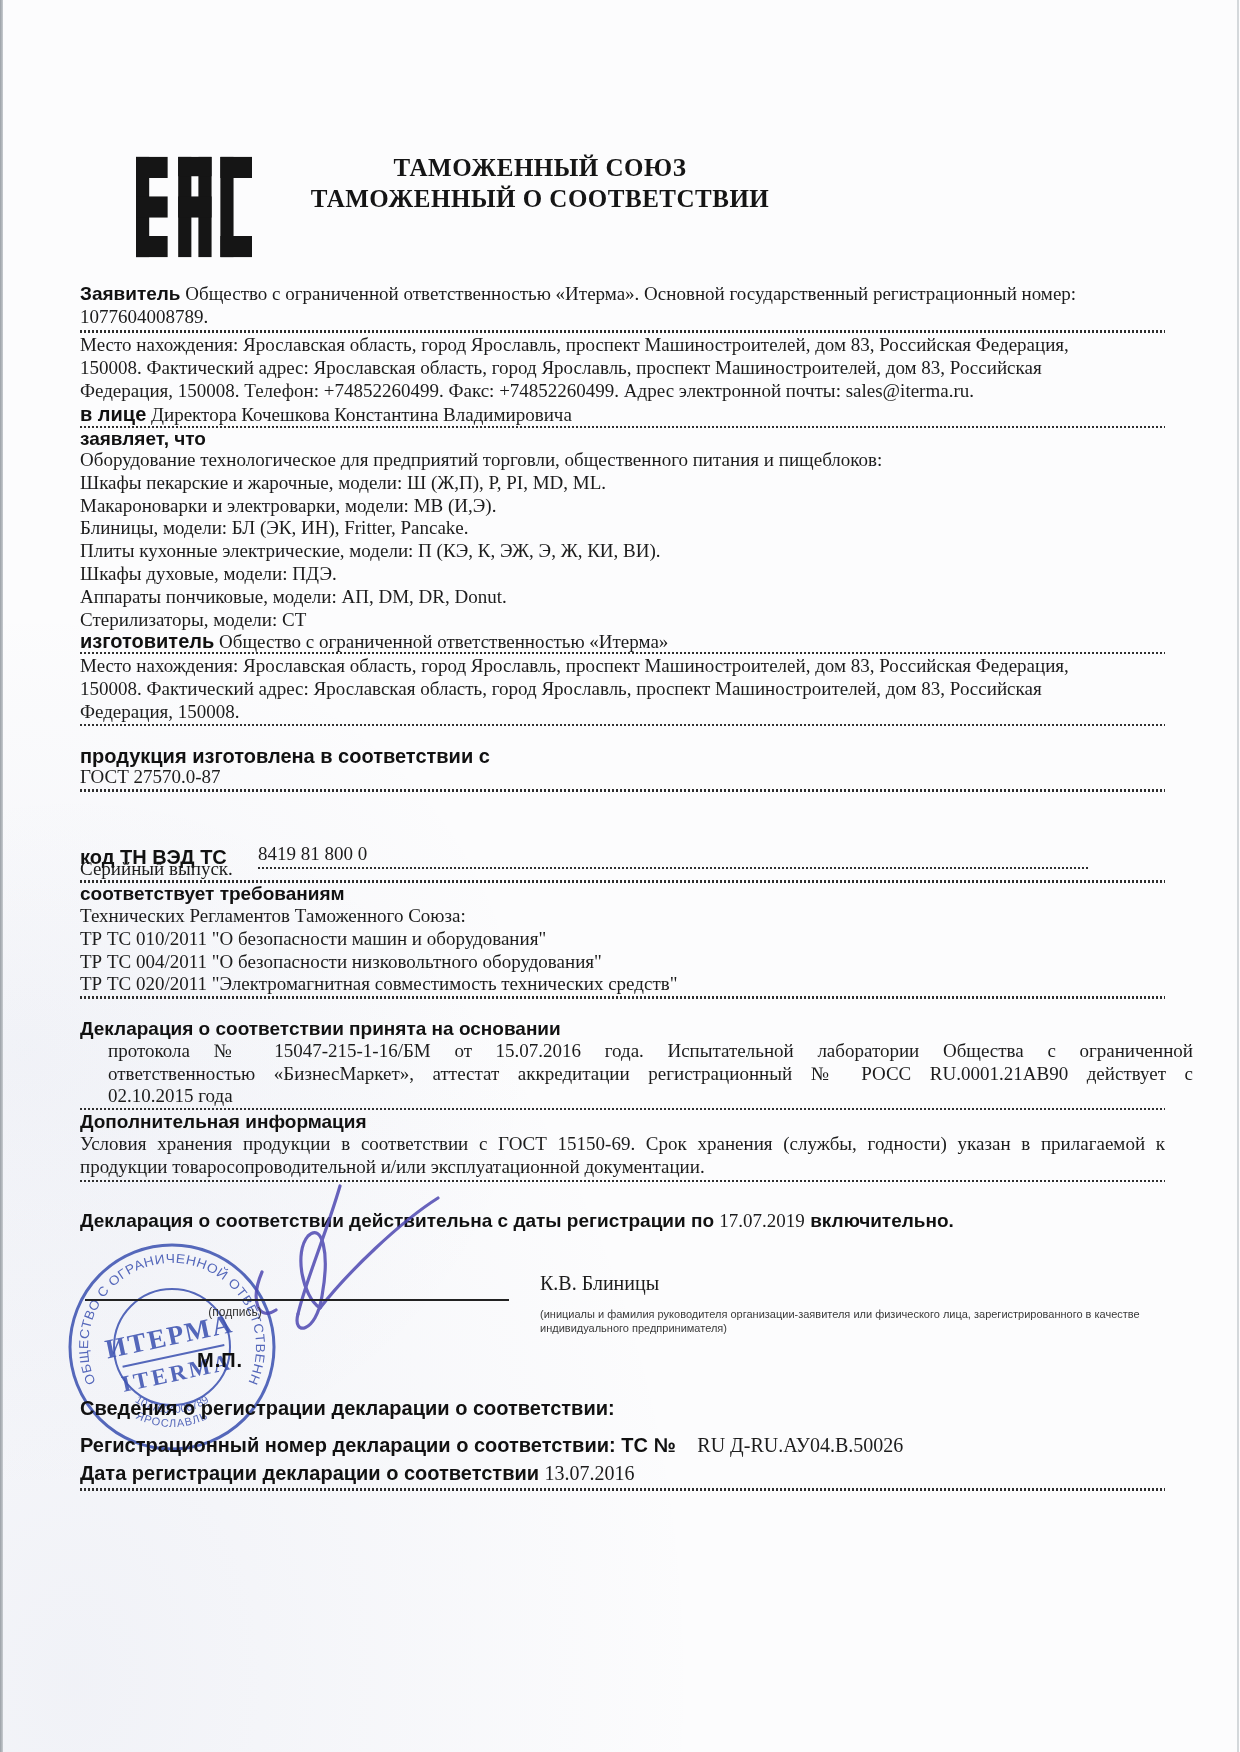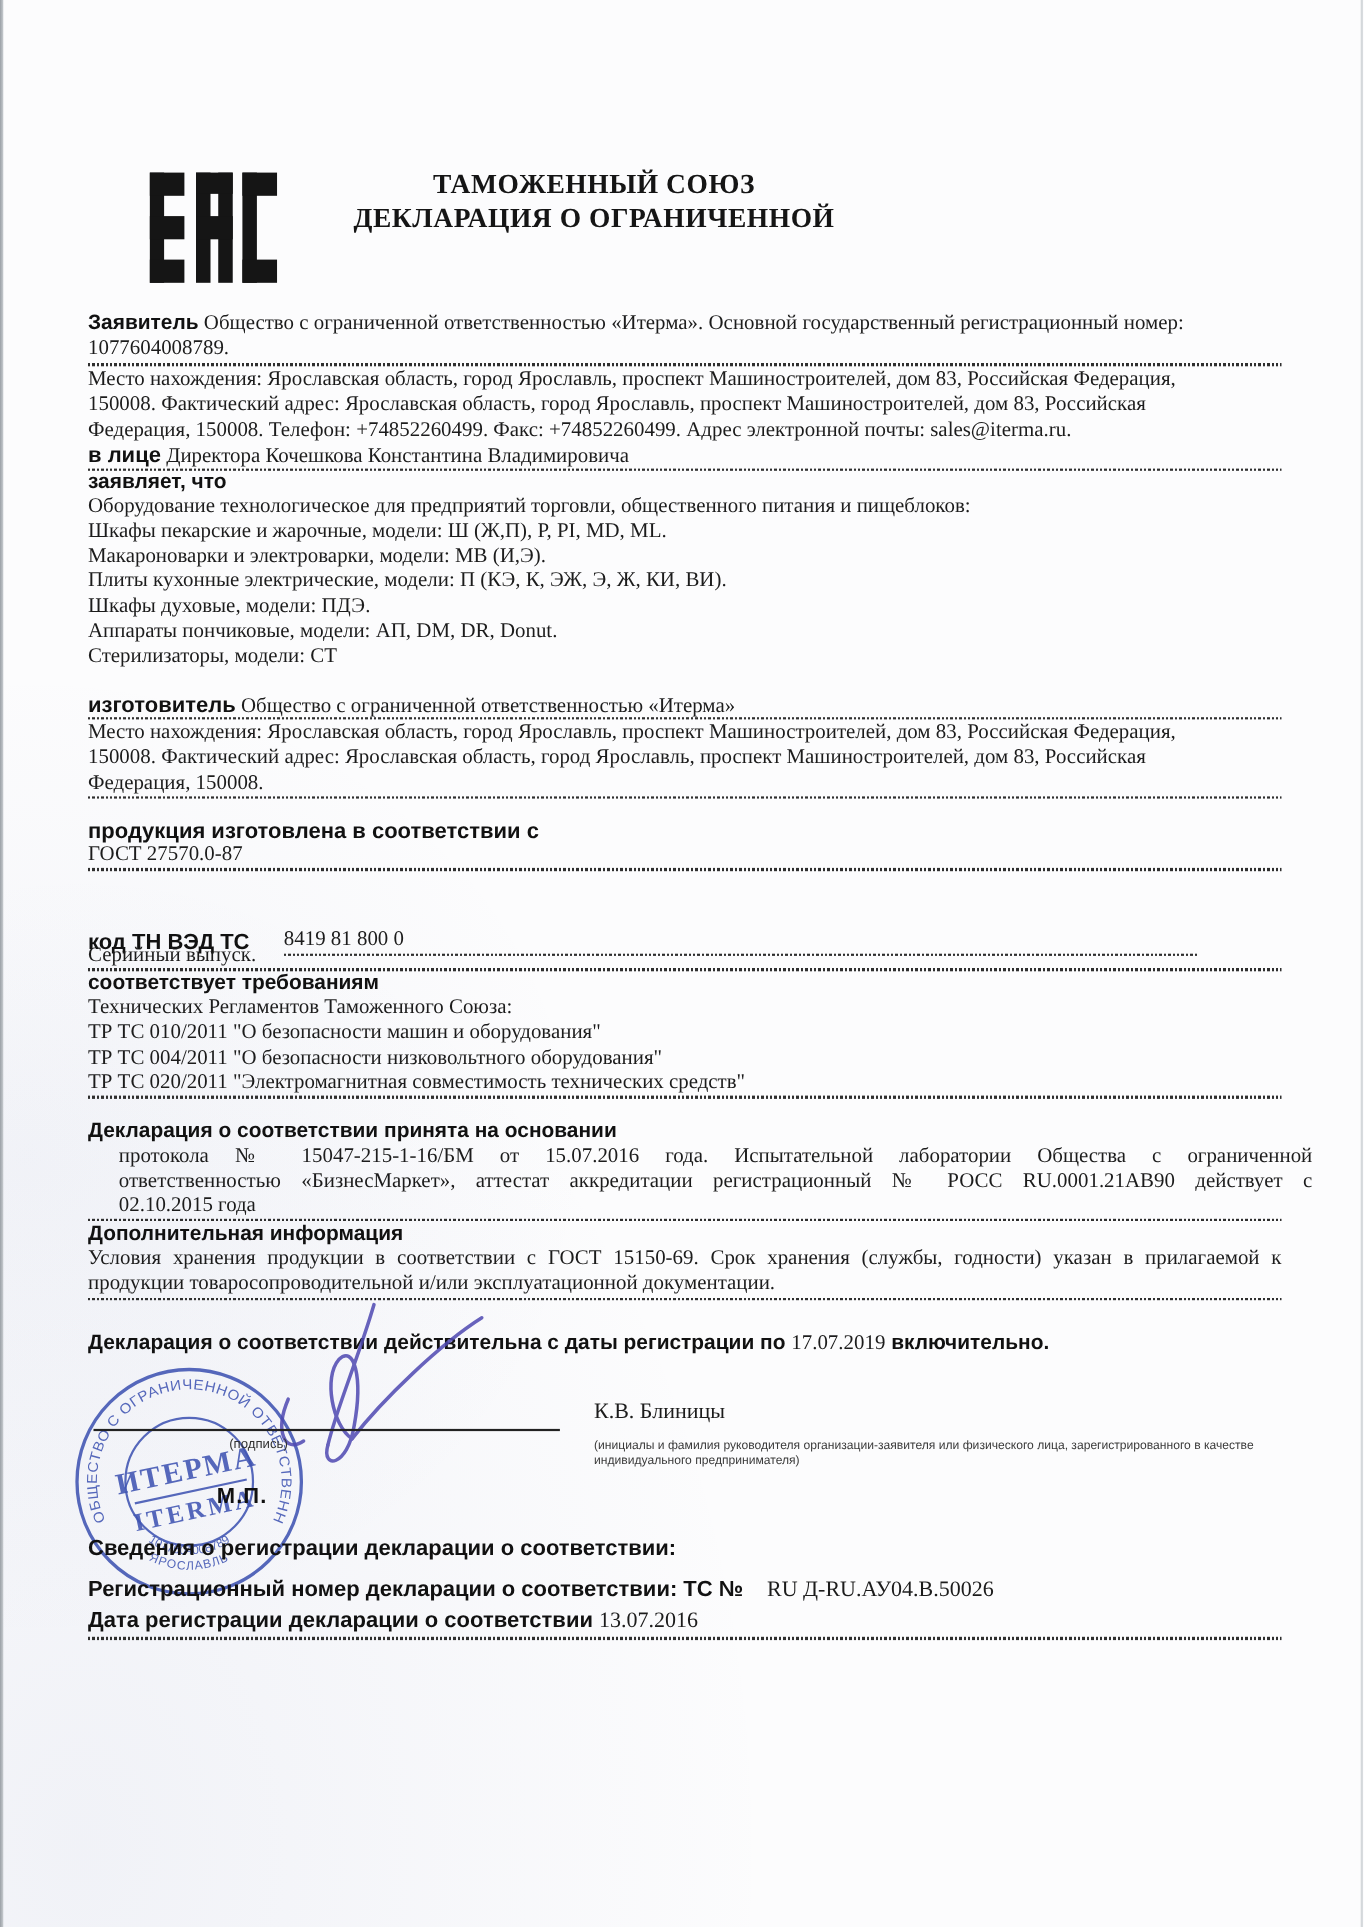--- a/index.html
+++ b/index.html
@@ -55,21 +55,21 @@
       <rect x="48" y="0" width="38" height="22"></rect>
       <rect x="48" y="45" width="38" height="24"></rect>
       <rect x="96" y="0" width="15" height="114"></rect>
       <rect x="96" y="0" width="36" height="24"></rect>
       <rect x="96" y="90" width="36" height="24"></rect>
     </g>
   </svg>
 
   <div class="abs title" style="left:260px;top:152px;width:560px;text-align:center;">
     <div>ТАМОЖЕННЫЙ СОЮЗ</div>
-    <div>ДЕКЛАРАЦИЯ О ОГРАНИЧЕННОЙ</div>
+    <div>ТАМОЖЕННЫЙ О СООТВЕТСТВИИ</div>
   </div>
 
   <div class="block serif" style="top:283px;">
     <span class="sans-b lbl19">Заявитель</span>
     <span>Общество с ограниченной ответственностью «Итерма».  Основной государственный регистрационный номер:</span>
     <div>1077604008789.</div>
   </div>
   <div class="dotline heavy" style="top:330px;"></div>
 
   <div class="block serif" style="top:334px;">
@@ -83,20 +83,21 @@
     <span>Директора Кочешкова Константина Владимировича</span>
   </div>
   <div class="dotline" style="top:426px;"></div>
 
   <div class="block sans-b lbl19" style="top:428px;">заявляет, что</div>
 
   <div class="block serif" style="top:449px;">
     <div>Оборудование технологическое для предприятий торговли, общественного питания и пищеблоков:</div>
     <div>Шкафы пекарские и жарочные, модели: Ш (Ж,П), Р, PI, MD, ML.</div>
     <div>Макароноварки и электроварки, модели: МВ (И,Э).</div>
+    <div>Блиницы, модели: БЛ (ЭК, ИН), Fritter, Pancake.</div>
     <div>Плиты кухонные электрические, модели: П (КЭ, К, ЭЖ, Э, Ж, КИ, ВИ).</div>
     <div>Шкафы духовые, модели: ПДЭ.</div>
     <div>Аппараты пончиковые, модели: АП, DM, DR, Donut.</div>
     <div>Стерилизаторы, модели: СТ</div>
   </div>
 
   <div class="block serif" style="top:630px;">
     <span class="sans-b lbl18">изготовитель</span>
     <span>Общество с ограниченной ответственностью «Итерма»</span>
   </div>

